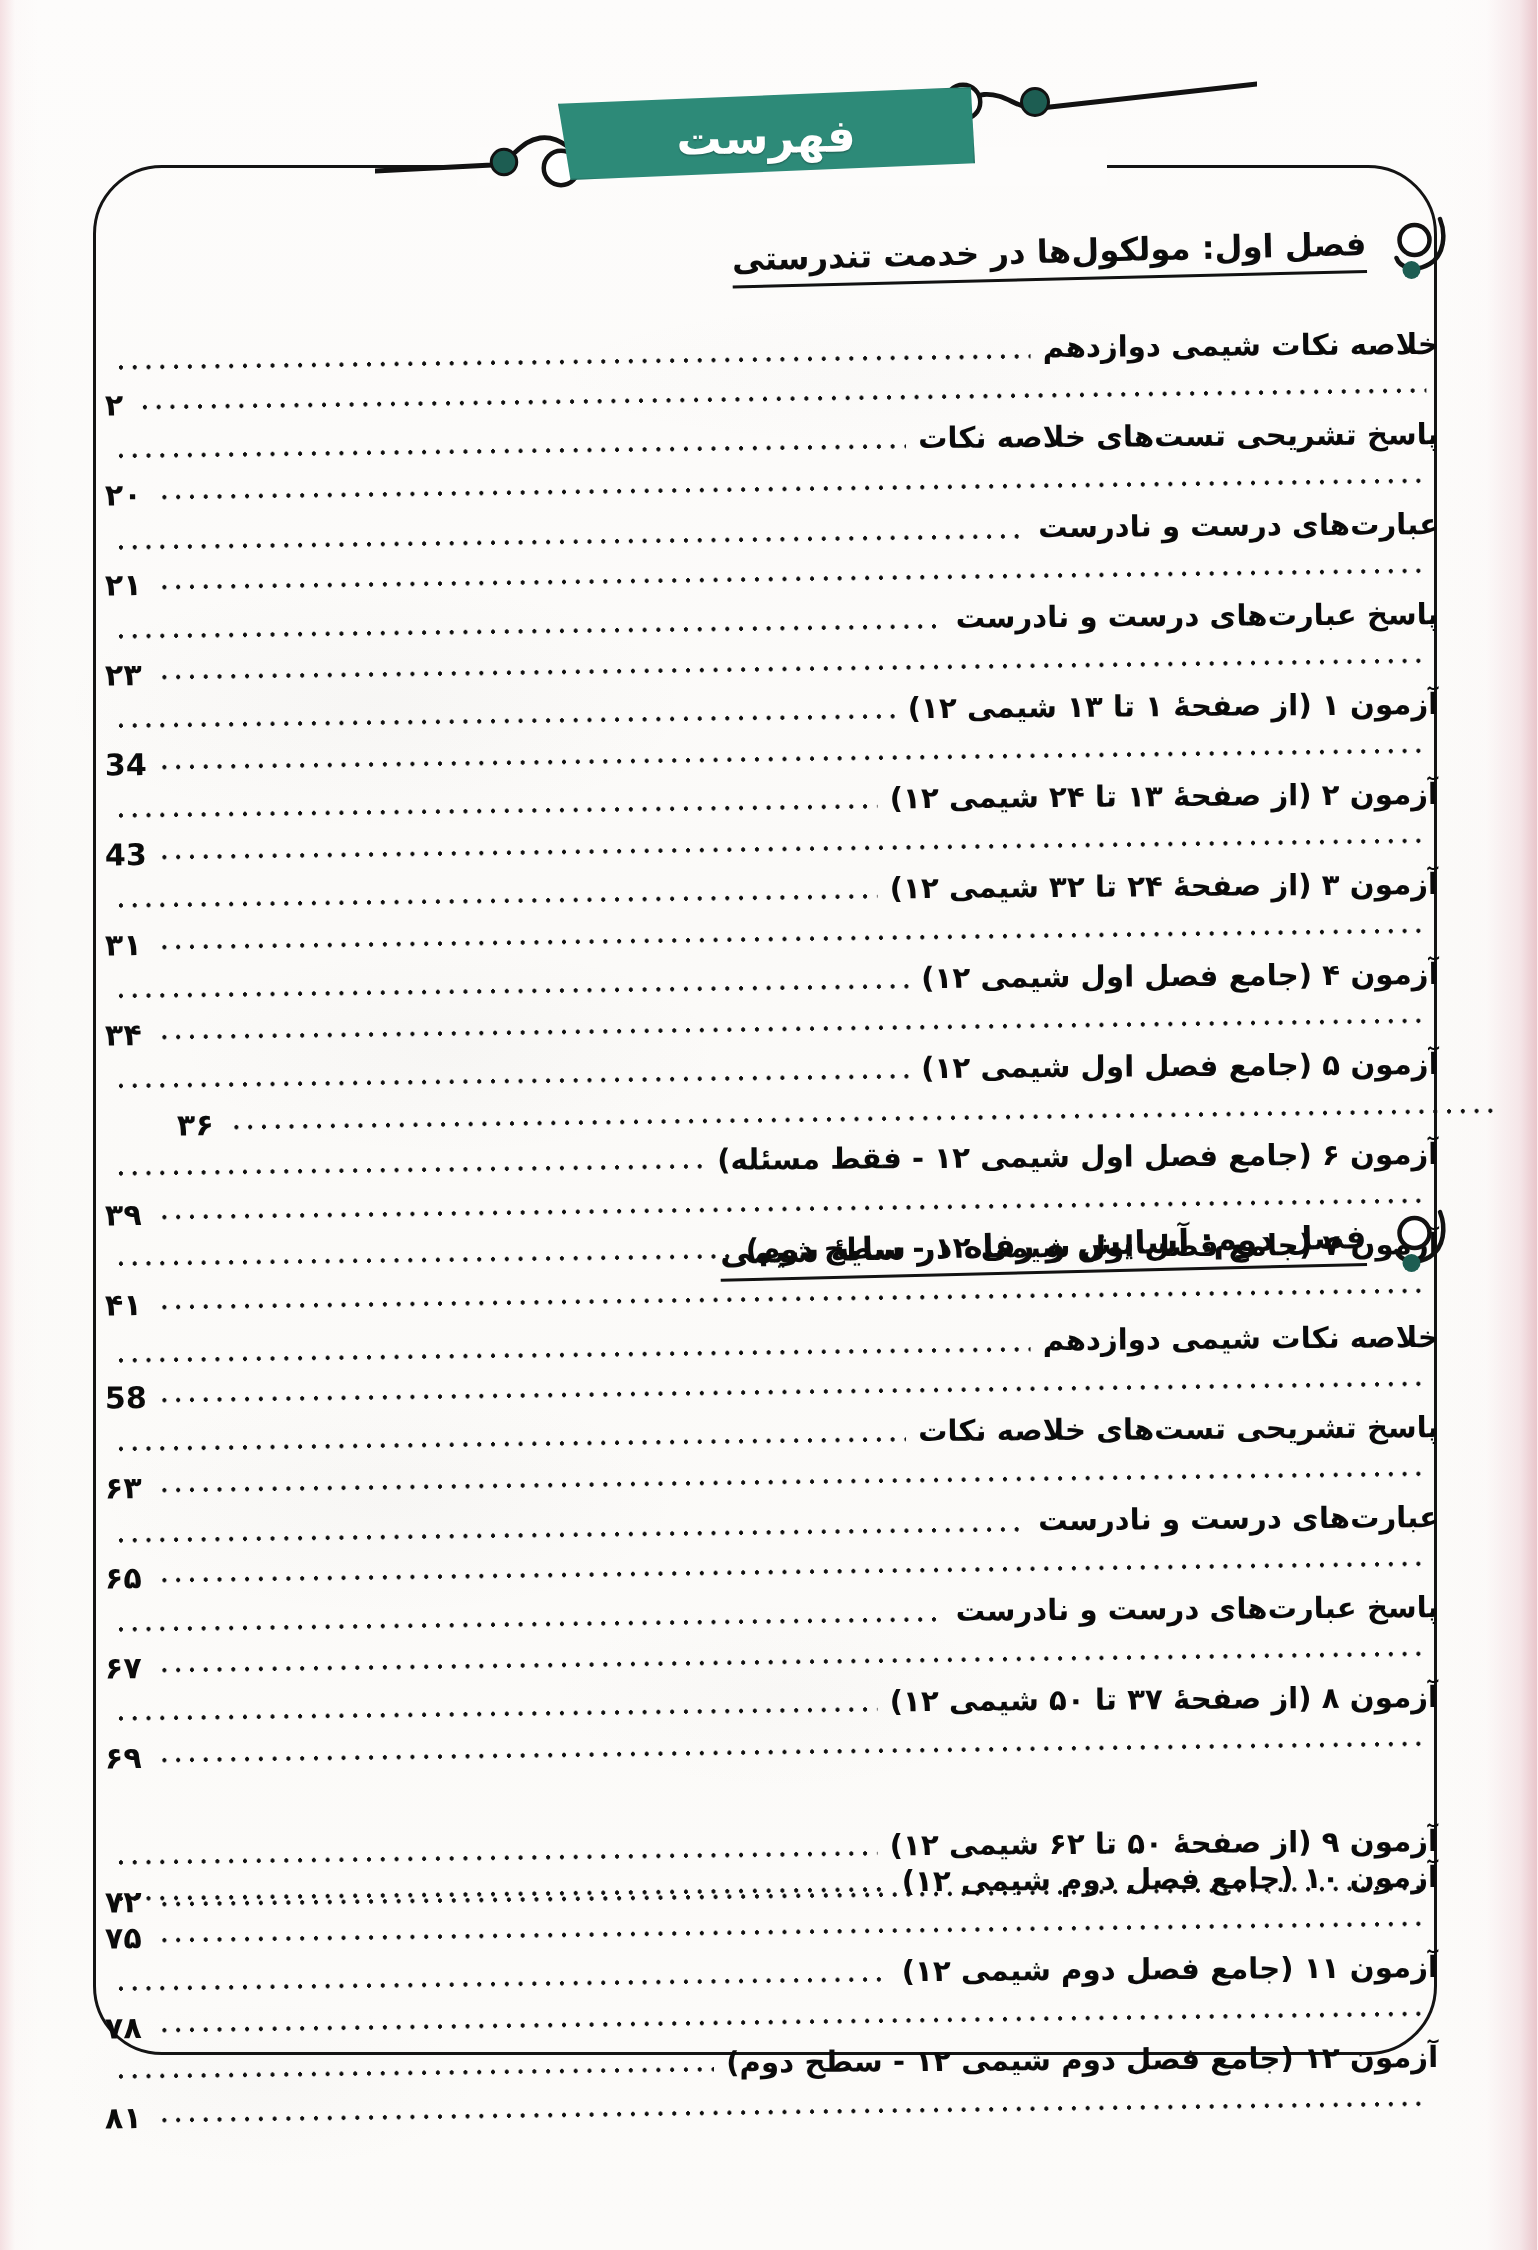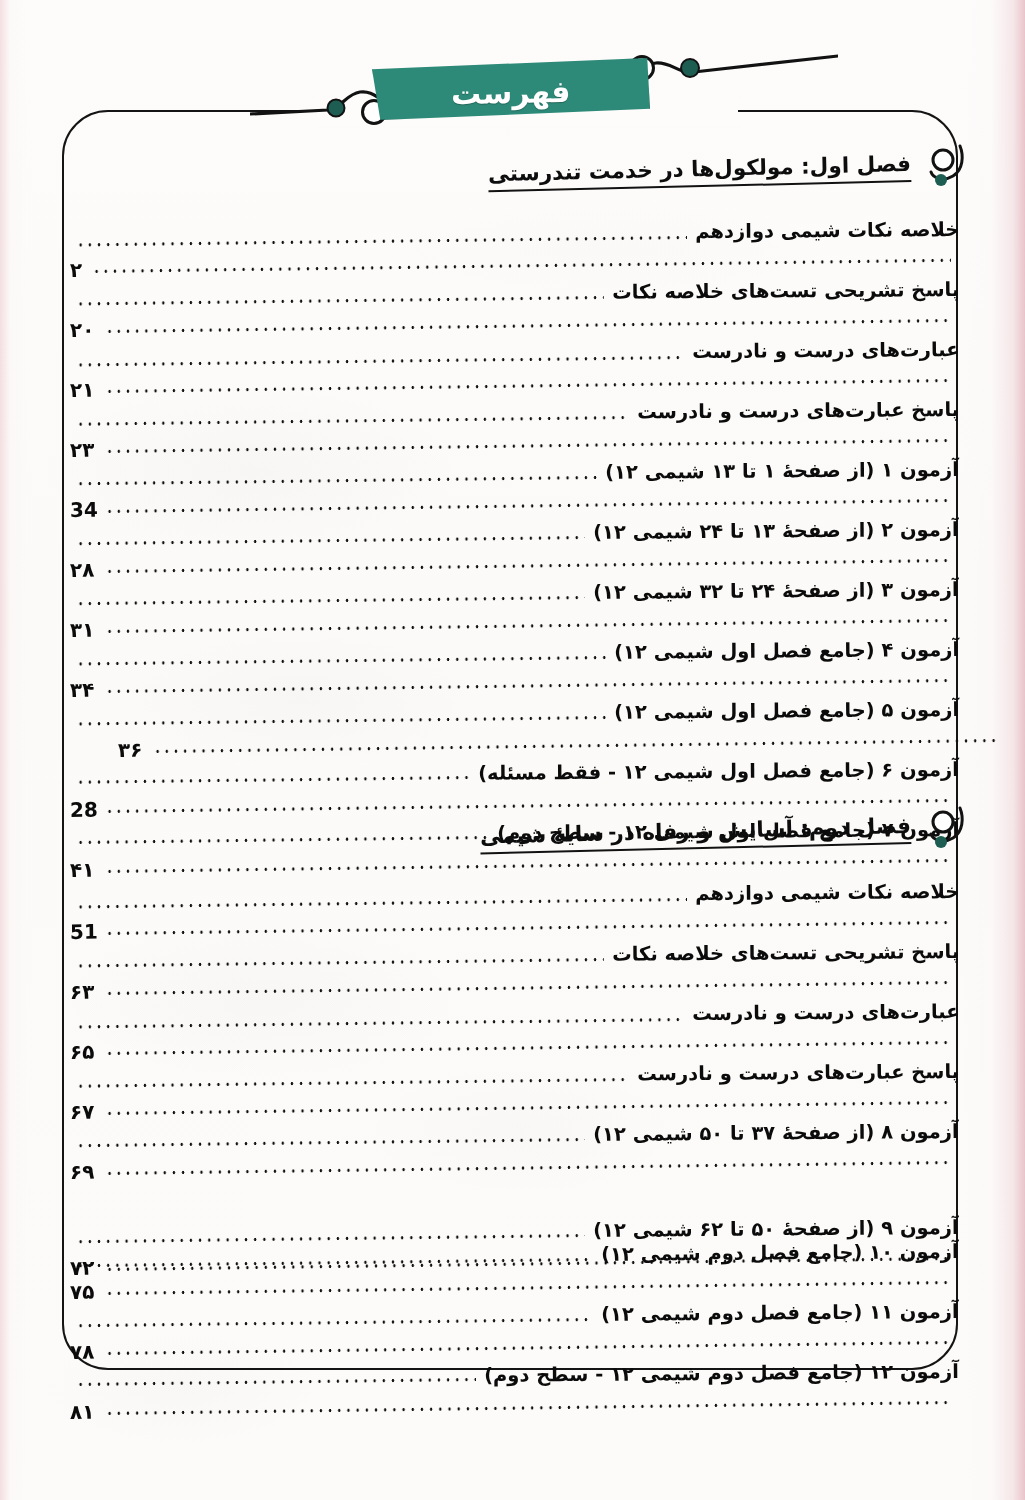--- a/index.html
+++ b/index.html
@@ -236,21 +236,21 @@
       <div class="toc-row" style="top: 458px;">
         <span class="row-title">آزمون ۱ (از صفحهٔ ۱ تا ۱۳ شیمی ۱۲)</span>
         <span class="leader-a" style="width: 521.112px; right: 361.888px; left: auto;"></span>
         <span class="leader-b" style="left: 34.6719px; width: 846.328px;"></span>
         <span class="row-pagenum">34</span>
       </div>
       <div class="toc-row" style="top: 518px;">
         <span class="row-title">آزمون ۲ (از صفحهٔ ۱۳ تا ۲۴ شیمی ۱۲)</span>
         <span class="leader-a" style="width: 509.206px; right: 373.794px; left: auto;"></span>
         <span class="leader-b" style="left: 34.6719px; width: 846.328px;"></span>
-        <span class="row-pagenum">۲۸</span>
+        <span class="row-pagenum">43</span>
       </div>
       <div class="toc-row" style="top: 578px;">
         <span class="row-title">آزمون ۳ (از صفحهٔ ۲۴ تا ۳۲ شیمی ۱۲)</span>
         <span class="leader-a" style="width: 509.206px; right: 373.794px; left: auto;"></span>
         <span class="leader-b" style="left: 34.6719px; width: 846.328px;"></span>
         <span class="row-pagenum">۳۱</span>
       </div>
       <div class="toc-row" style="top: 638px;">
         <span class="row-title">آزمون ۴ (جامع فصل اول شیمی ۱۲)</span>
         <span class="leader-a" style="width: 529.846px; right: 353.154px; left: auto;"></span>
@@ -260,41 +260,41 @@
       <div class="toc-row" style="top: 698px; margin-left: 48px;">
         <span class="row-title">آزمون ۵ (جامع فصل اول شیمی ۱۲)</span>
         <span class="leader-a" style="width: 529.846px; right: 353.154px; left: auto;"></span>
         <span class="leader-b" style="left: 34.6719px; width: 846.328px;"></span>
         <span class="row-pagenum">۳۶</span>
       </div>
       <div class="toc-row" style="top: 758px;">
         <span class="row-title">آزمون ۶ (جامع فصل اول شیمی ۱۲ - فقط مسئله)</span>
         <span class="leader-a" style="width: 394.053px; right: 488.947px; left: auto;"></span>
         <span class="leader-b" style="left: 34.6719px; width: 846.328px;"></span>
-        <span class="row-pagenum">28</span>
+        <span class="row-pagenum">۳۹</span>
       </div>
       <div class="toc-row" style="top: 818px;">
         <span class="row-title">آزمون ۷ (جامع فصل اول شیمی ۱۲ - سطح دوم)</span>
         <span class="leader-a" style="width: 412.74px; right: 470.26px; left: auto;"></span>
         <span class="leader-b" style="left: 34.6719px; width: 846.328px;"></span>
         <span class="row-pagenum">۴۱</span>
       </div>
       <div class="chapter" style="top: 800px;">
         <svg class="chapter-mark" viewBox="0 0 46 50">
           <path d="M41 6 C45 16 44 30 34 36 C24 42 14 38 12 32" fill="none" stroke="#121212" stroke-width="3" stroke-linecap="round"></path>
           <circle cx="24" cy="20" r="10" fill="#ffffff" stroke="#121212" stroke-width="3"></circle>
           <circle cx="22" cy="40" r="6" fill="#1d5d52"></circle>
         </svg>
         <span class="chapter-text" style="margin-right: 52px;">فصل دوم: آسایش و رفاه در سایهٔ شیمی</span>
       </div>
       <div class="toc-row" style="top: 880px;">
         <span class="row-title">خلاصه نکات شیمی دوازدهم</span>
         <span class="leader-a" style="width: 610.546px; right: 272.454px; left: auto;"></span>
         <span class="leader-b" style="left: 34.6719px; width: 846.328px;"></span>
-        <span class="row-pagenum">51</span>
+        <span class="row-pagenum">58</span>
       </div>
       <div class="toc-row" style="top: 940px;">
         <span class="row-title">پاسخ تشریحی تست‌های خلاصه نکات</span>
         <span class="leader-a" style="width: 527.768px; right: 355.232px; left: auto;"></span>
         <span class="leader-b" style="left: 34.6719px; width: 846.328px;"></span>
         <span class="row-pagenum">۶۳</span>
       </div>
       <div class="toc-row" style="top: 1000px;">
         <span class="row-title">عبارت‌های درست و نادرست</span>
         <span class="leader-a" style="width: 607.453px; right: 275.547px; left: auto;"></span>

